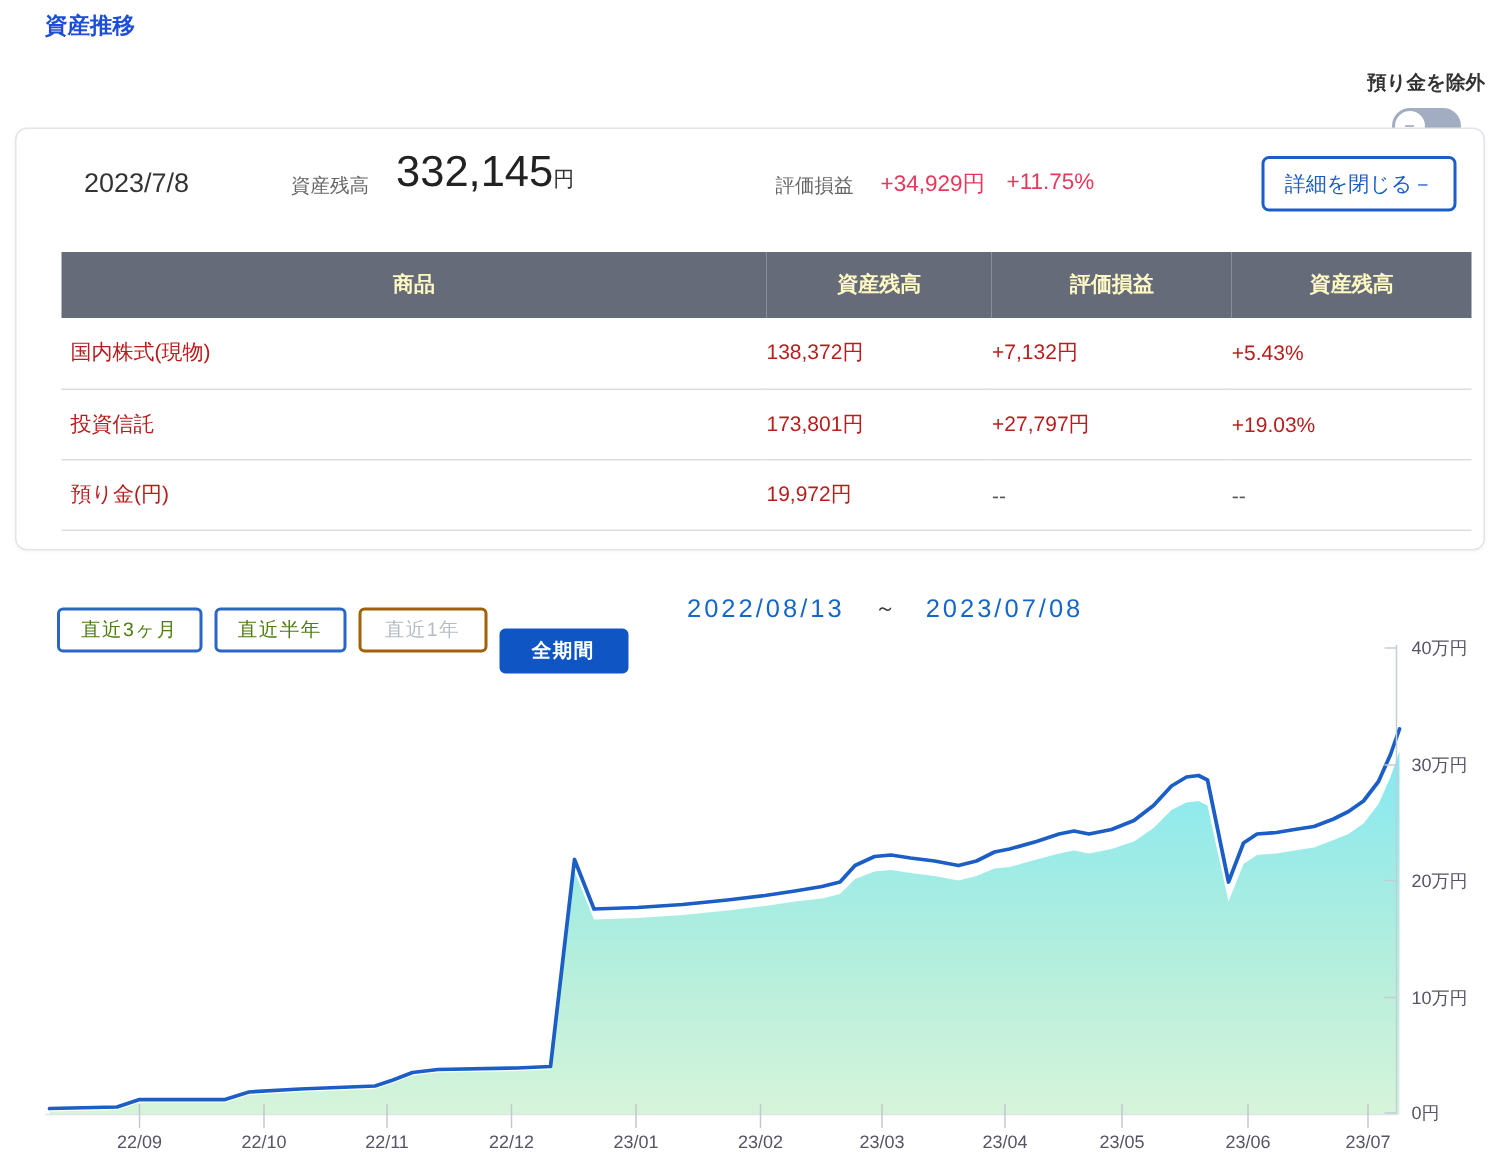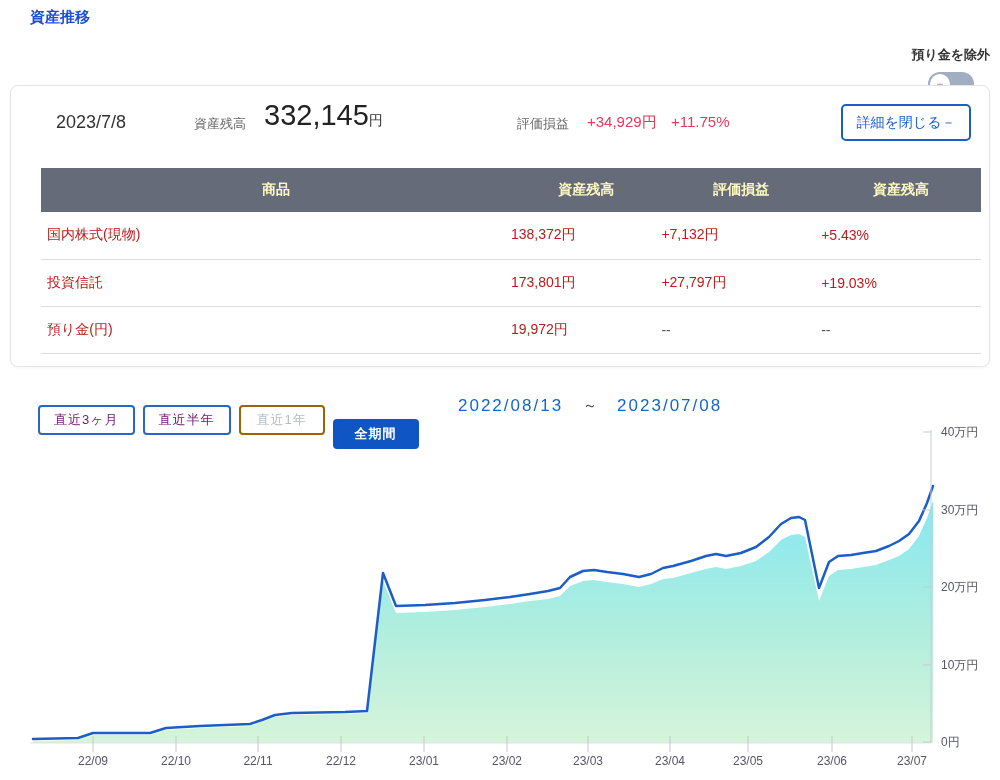--- a/index.html
+++ b/index.html
@@ -39,21 +39,21 @@
   table.assets td { height:47px; border-bottom:1px solid #d9dde2; color:#b91c1c; }
   table.assets td.name { text-align:left; padding-left:6px; }
   table.assets td.num { text-align:left; padding-right:22px; }
   table.assets td.muted { color:#555; }
 
   
   .period-row { position:absolute; left:38px; top:391px; display:flex; gap:8px; align-items:center; }
   .pbtn { height:30px; padding:0 14px; min-width:86px; border-radius:4px; font-size:13px; cursor:pointer;
           display:flex; align-items:center; justify-content:center; background:#fff;
           font-family:"Liberation Sans","DejaVu Sans",sans-serif; letter-spacing:1px; }
-  .pbtn.outline { border:2px solid #2a66c4; color:#701a75; }
+  .pbtn.outline { border:2px solid #2a66c4; color:#4d7c0f; }
   .pbtn.disabled { border:2px solid #a16207; color:#b5bcc6; cursor:default; }
   .pbtn.active { border:2px solid #0f56c4; background:#0f56c4; color:#fff; font-weight:bold;margin-top:28px; }
 
   .range-row { position:absolute; left:458px; top:396px; display:flex; align-items:center; gap:20px; }
   .range-date { font-size:17px; color:#1566c8; letter-spacing:2px; cursor:pointer; }
   .range-sep { font-size:14px; color:#333; }
 
   
   #chart { position:absolute; left:0; top:425px; width:1000px; height:355px; }
   .axis-label { font-size:12px; fill:#556; }

